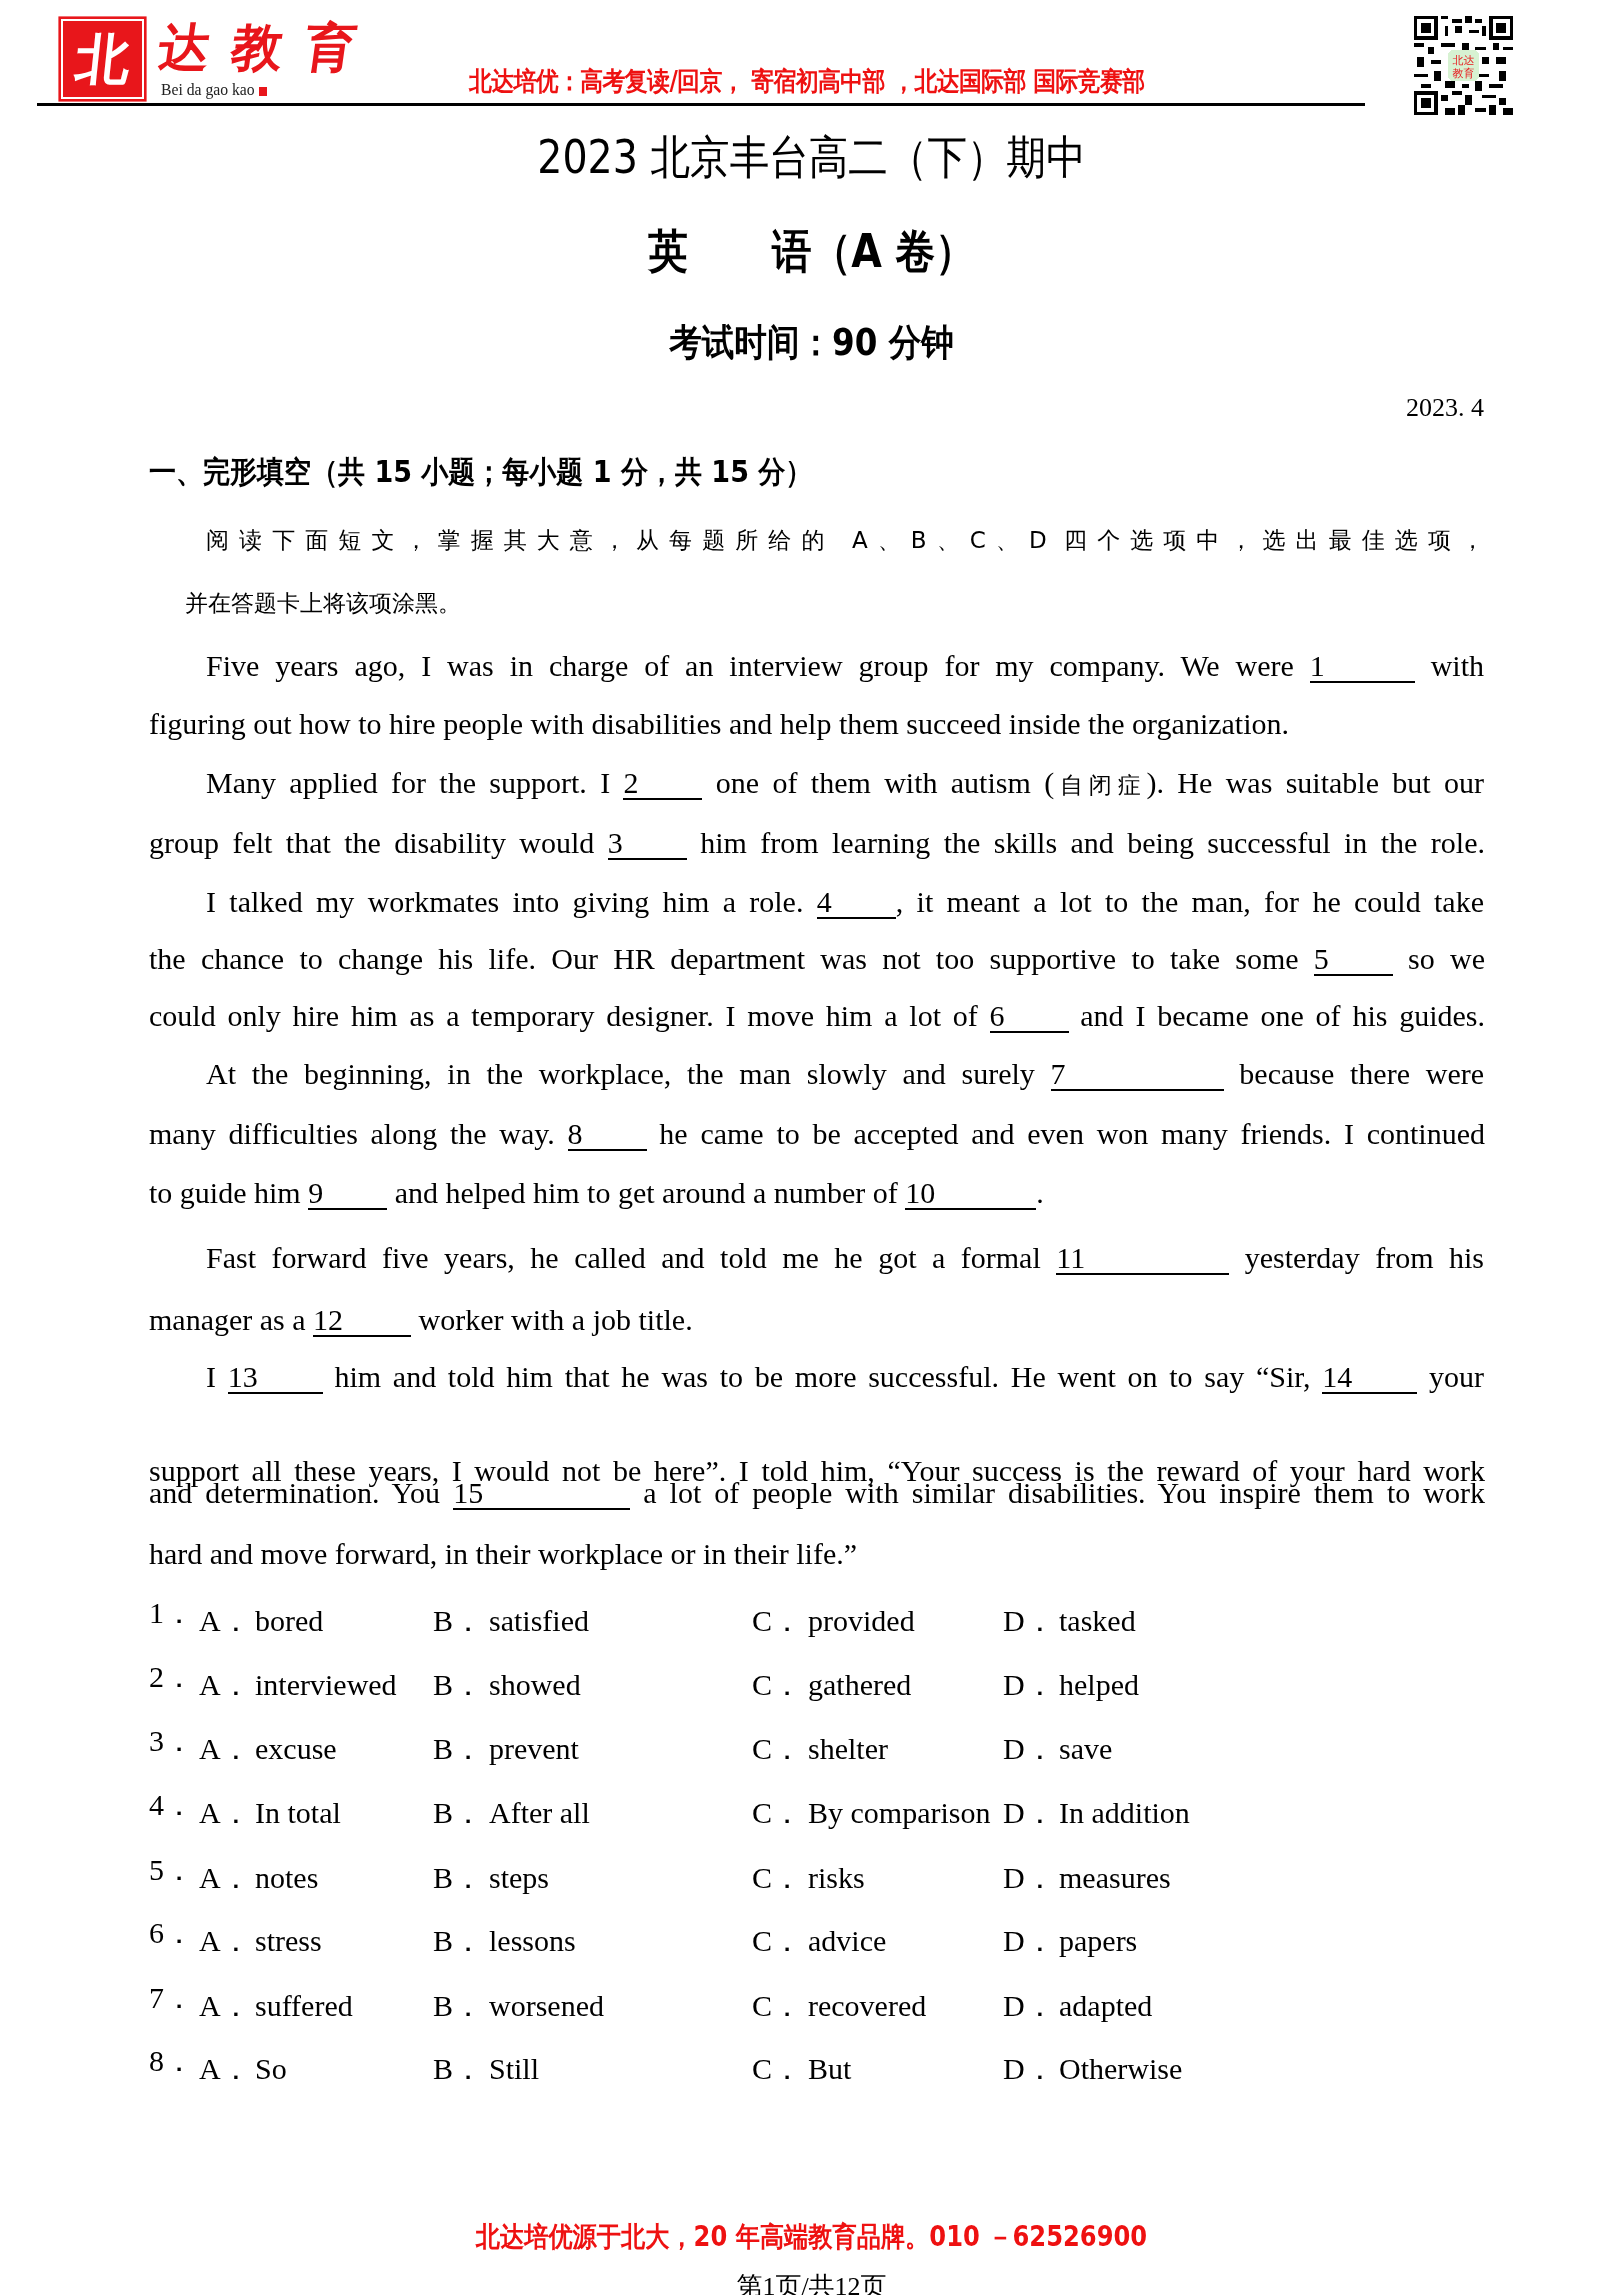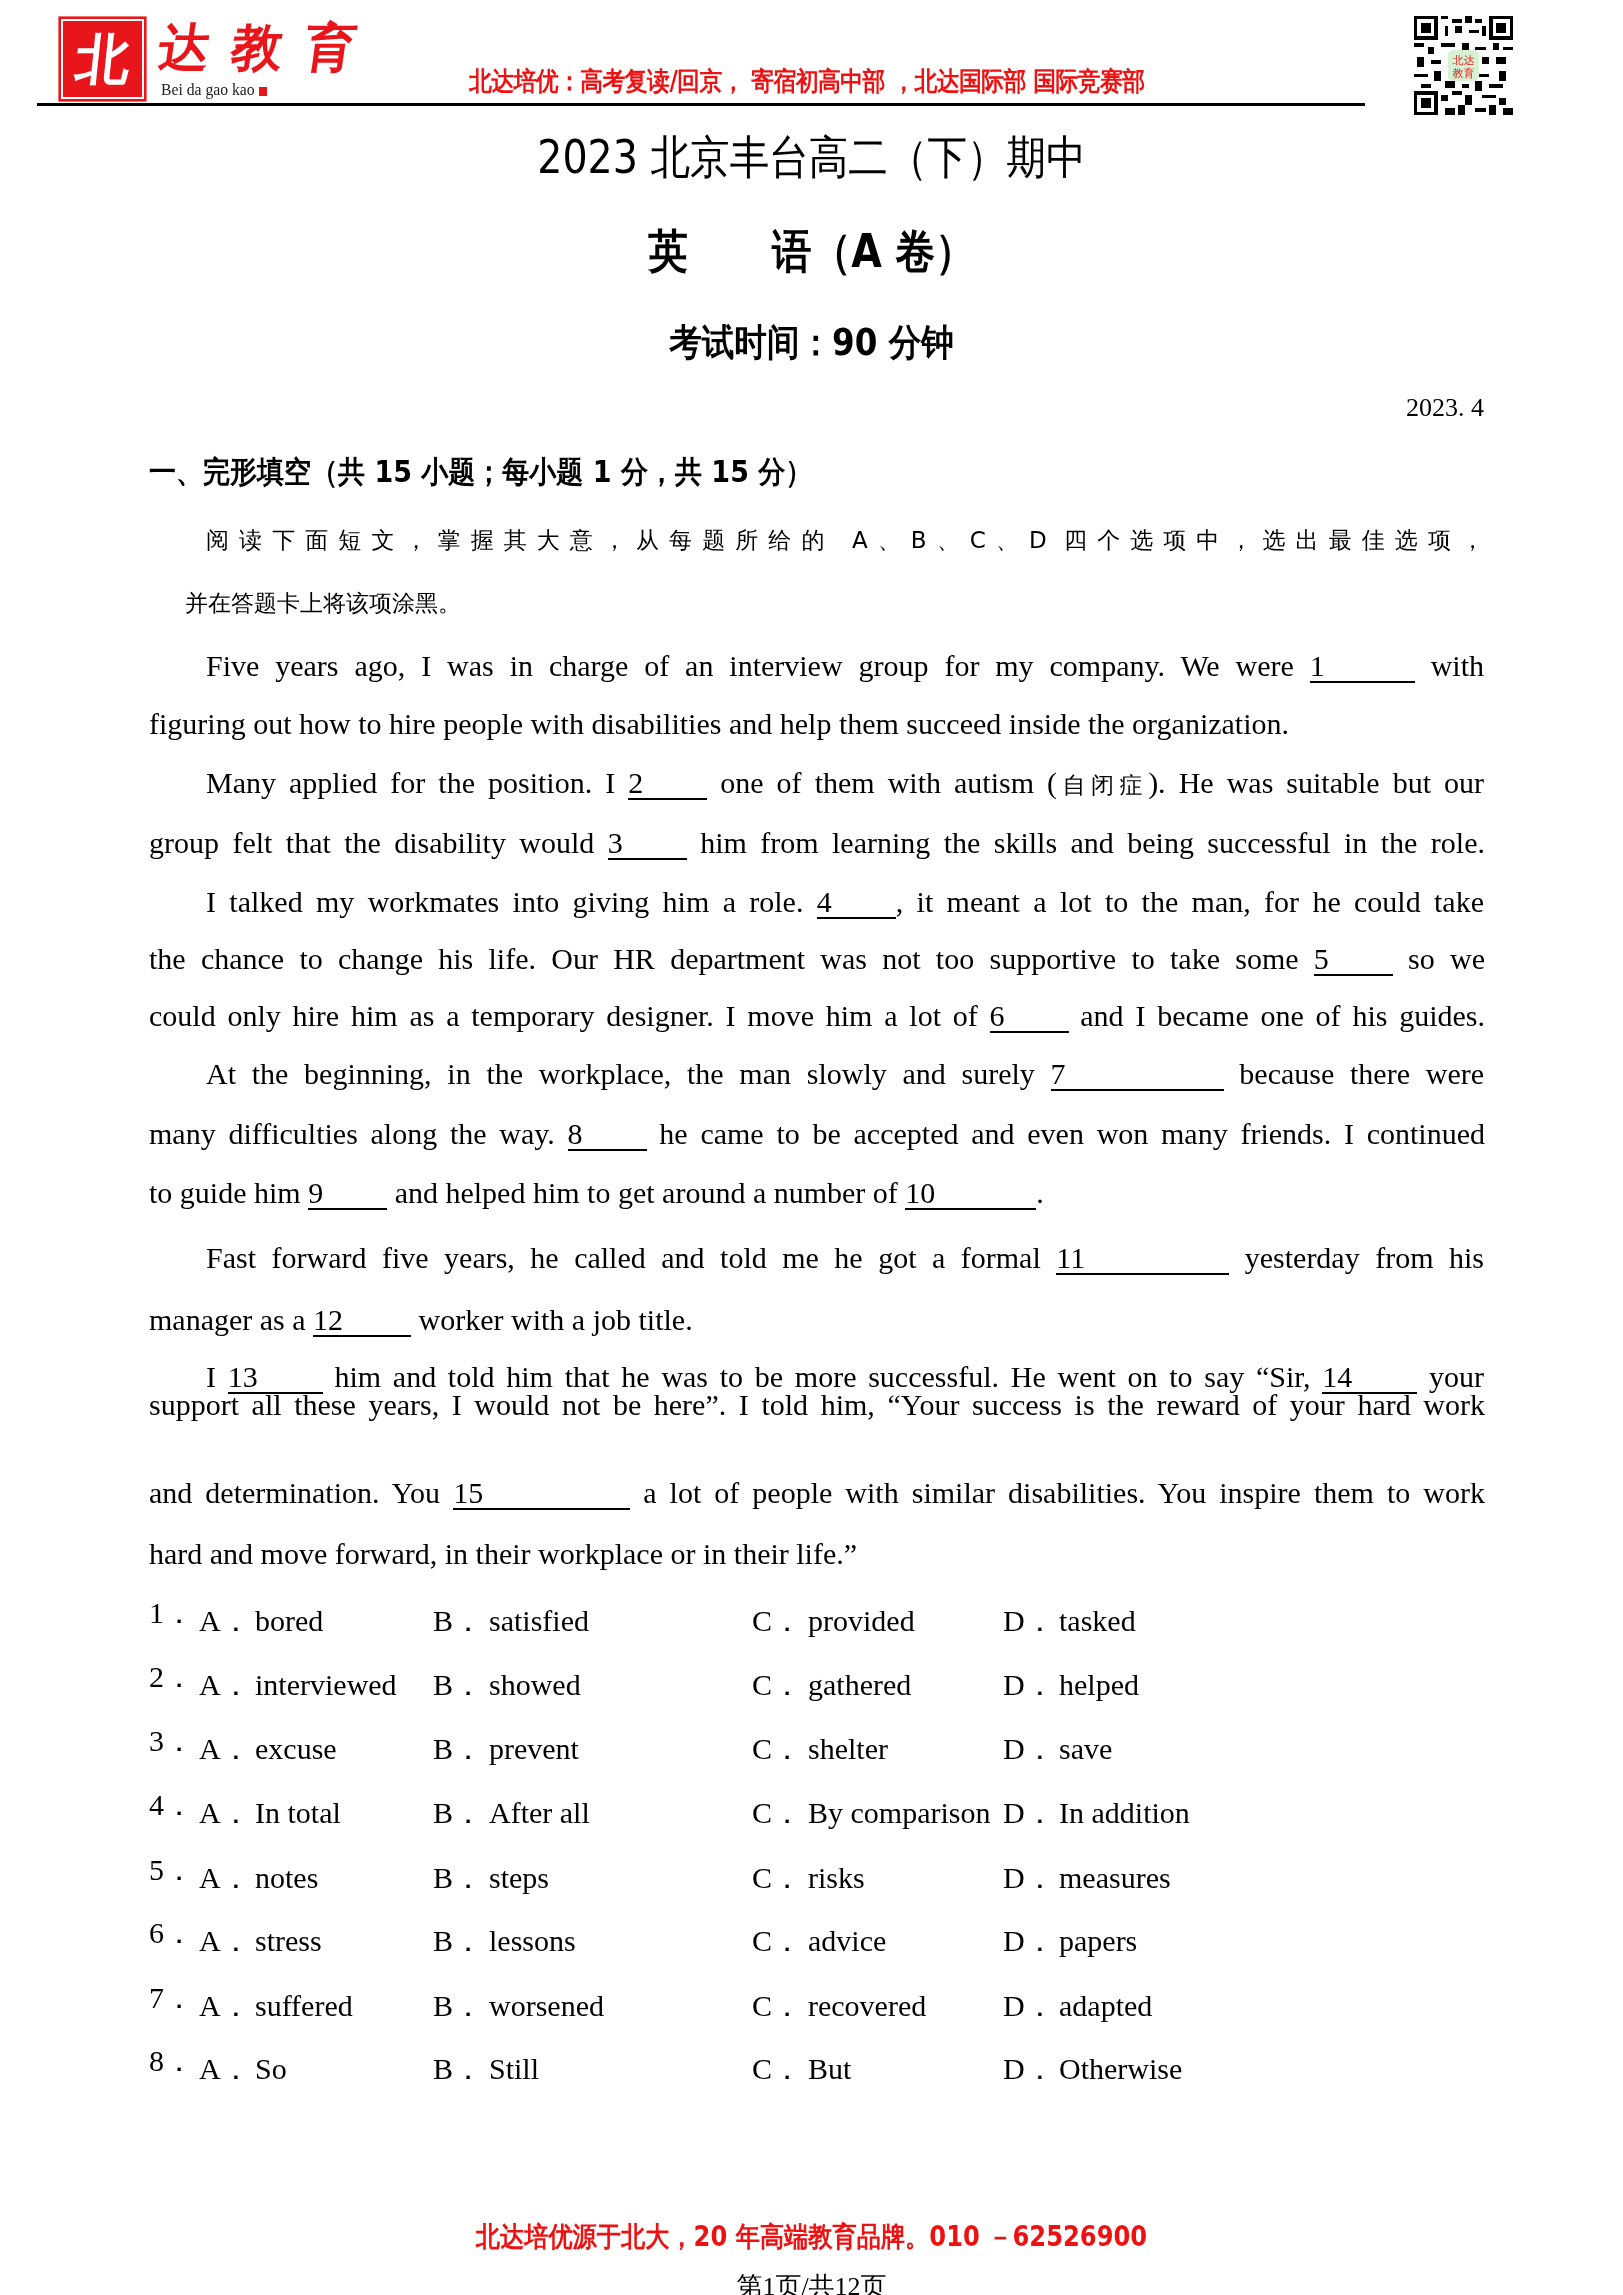--- a/index.html
+++ b/index.html
@@ -129,36 +129,36 @@
 <div class="abs title-3">考试时间：90 分钟</div>
 <div class="abs exam-date">2023. 4</div>
 
 <div class="abs section-head">一、完形填空（共 15 小题；每小题 1 分，共 15 分）</div>
 <div class="line indent cjk" style="top:522px;">阅读下面短文，掌握其大意，从每题所给的 A、B、C、D 四个选项中，选出最佳选项，</div>
 <div class="line cjk last" style="top:585px;margin-left:36px;">并在答题卡上将该项涂黑。</div>
 
 <div class="line indent" style="top:647px;"><span>Five years ago, I was in charge of an interview group for my company. We were </span><span class="blank b-m">1</span> <span>with</span></div>
 <div class="line last" style="top:705px;">figuring out how to hire people with disabilities and help them succeed inside the organization.</div>
 
-<div class="line indent" style="top:764px;"><span>Many applied for the position. I </span><span class="blank b-s">2</span><span> one of them with autism (</span><span class="cjk">自闭症</span><span>). He was suitable but our</span></div>
+<div class="line indent" style="top:764px;"><span>Many applied for the support. I </span><span class="blank b-s">2</span><span> one of them with autism (</span><span class="cjk">自闭症</span><span>). He was suitable but our</span></div>
 <div class="line" style="top:824px;"><span>group felt that the disability would </span><span class="blank b-s">3</span><span> him from learning the skills and being successful in the role.</span></div>
 
 <div class="line indent" style="top:883px;"><span>I talked my workmates into giving him a role. </span><span class="blank b-s">4</span><span>, it meant a lot to the man, for he could take</span></div>
 <div class="line" style="top:940px;"><span>the chance to change his life. Our HR department was not too supportive to take some </span><span class="blank b-s">5</span><span> so we</span></div>
 <div class="line" style="top:997px;"><span>could only hire him as a temporary designer. I move him a lot of </span><span class="blank b-s">6</span><span> and I became one of his guides.</span></div>
 
 <div class="line indent" style="top:1055px;"><span>At the beginning, in the workplace, the man slowly and surely </span><span class="blank b-l">7</span><span> because there were</span></div>
 <div class="line" style="top:1115px;"><span>many difficulties along the way. </span><span class="blank b-s">8</span><span> he came to be accepted and even won many friends. I continued</span></div>
 <div class="line last" style="top:1174px;"><span>to guide him </span><span class="blank b-s">9</span> <span> and helped him to get around a number of </span><span class="blank" style="min-width:131px;">10</span><span>.</span></div>
 
 <div class="line indent" style="top:1239px;"><span>Fast forward five years, he called and told me he got a formal </span><span class="blank b-l">11</span><span> yesterday from his</span></div>
 <div class="line last" style="top:1301px;"><span>manager as a </span><span class="blank" style="min-width:98px;">12</span> <span> worker with a job title.</span></div>
 
 <div class="line indent" style="top:1358px;"><span>I </span><span class="blank" style="min-width:95px;">13</span><span> him and told him that he was to be more successful. He went on to say “Sir, </span><span class="blank" style="min-width:95px;text-align:right;">14</span><span> your</span></div>
-<div class="line" style="top:1386px;">support all these years, I would not be here”. I told him, “Your success is the reward of your hard work</div>
+<div class="line" style="top:1452px;">support all these years, I would not be here”. I told him, “Your success is the reward of your hard work</div>
 <div class="line" style="top:1474px;"><span>and determination. You </span><span class="blank" style="min-width:164px;text-align:left;padding-right:13px;">15</span><span> a lot of people with similar disabilities. You inspire them to work</span></div>
 <div class="line last" style="top:1535px;">hard and move forward, in their workplace or in their life.”</div>
 
 <div id="options">
     <div class="opt-row" style="top: 1594px;">
       <span class="num">1．</span>
       <span class="opt opt-a"><span class="letter">A．</span><span>bored</span></span>
       <span class="opt opt-b"><span class="letter">B．</span><span>satisfied</span></span>
       <span class="opt opt-c"><span class="letter">C．</span><span>provided</span></span>
       <span class="opt opt-d"><span class="letter">D．</span><span>tasked</span></span>

